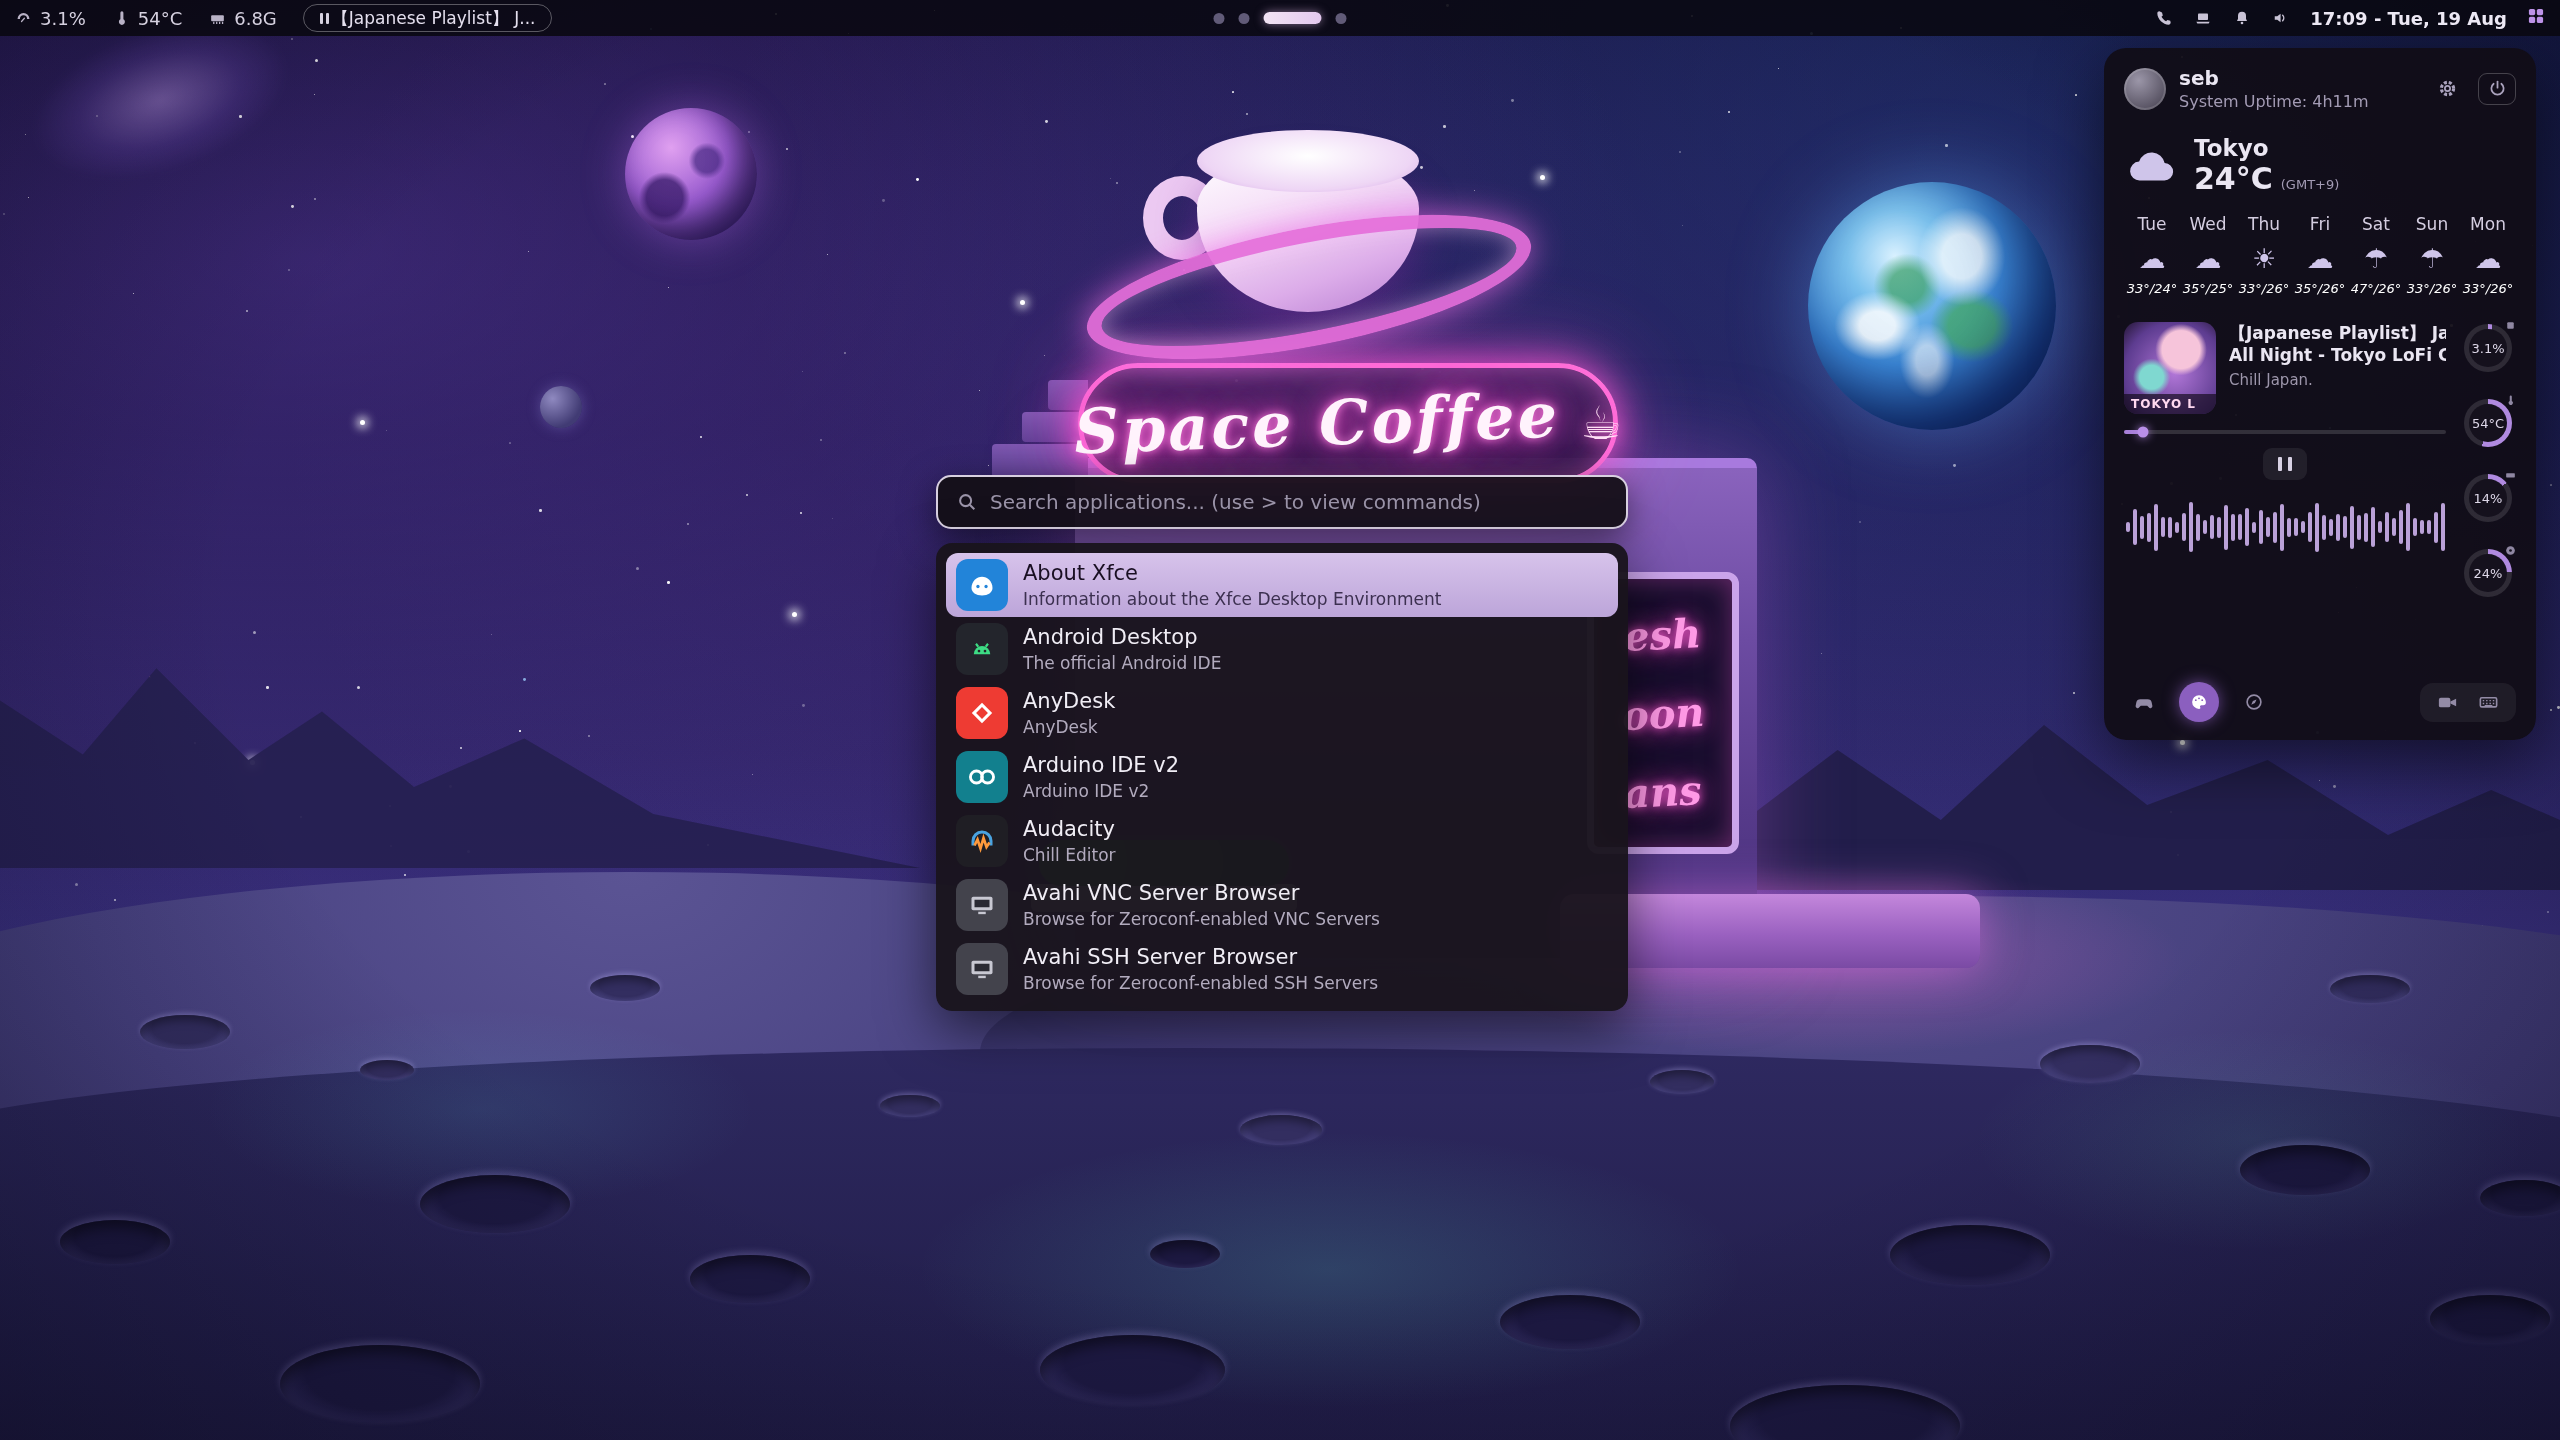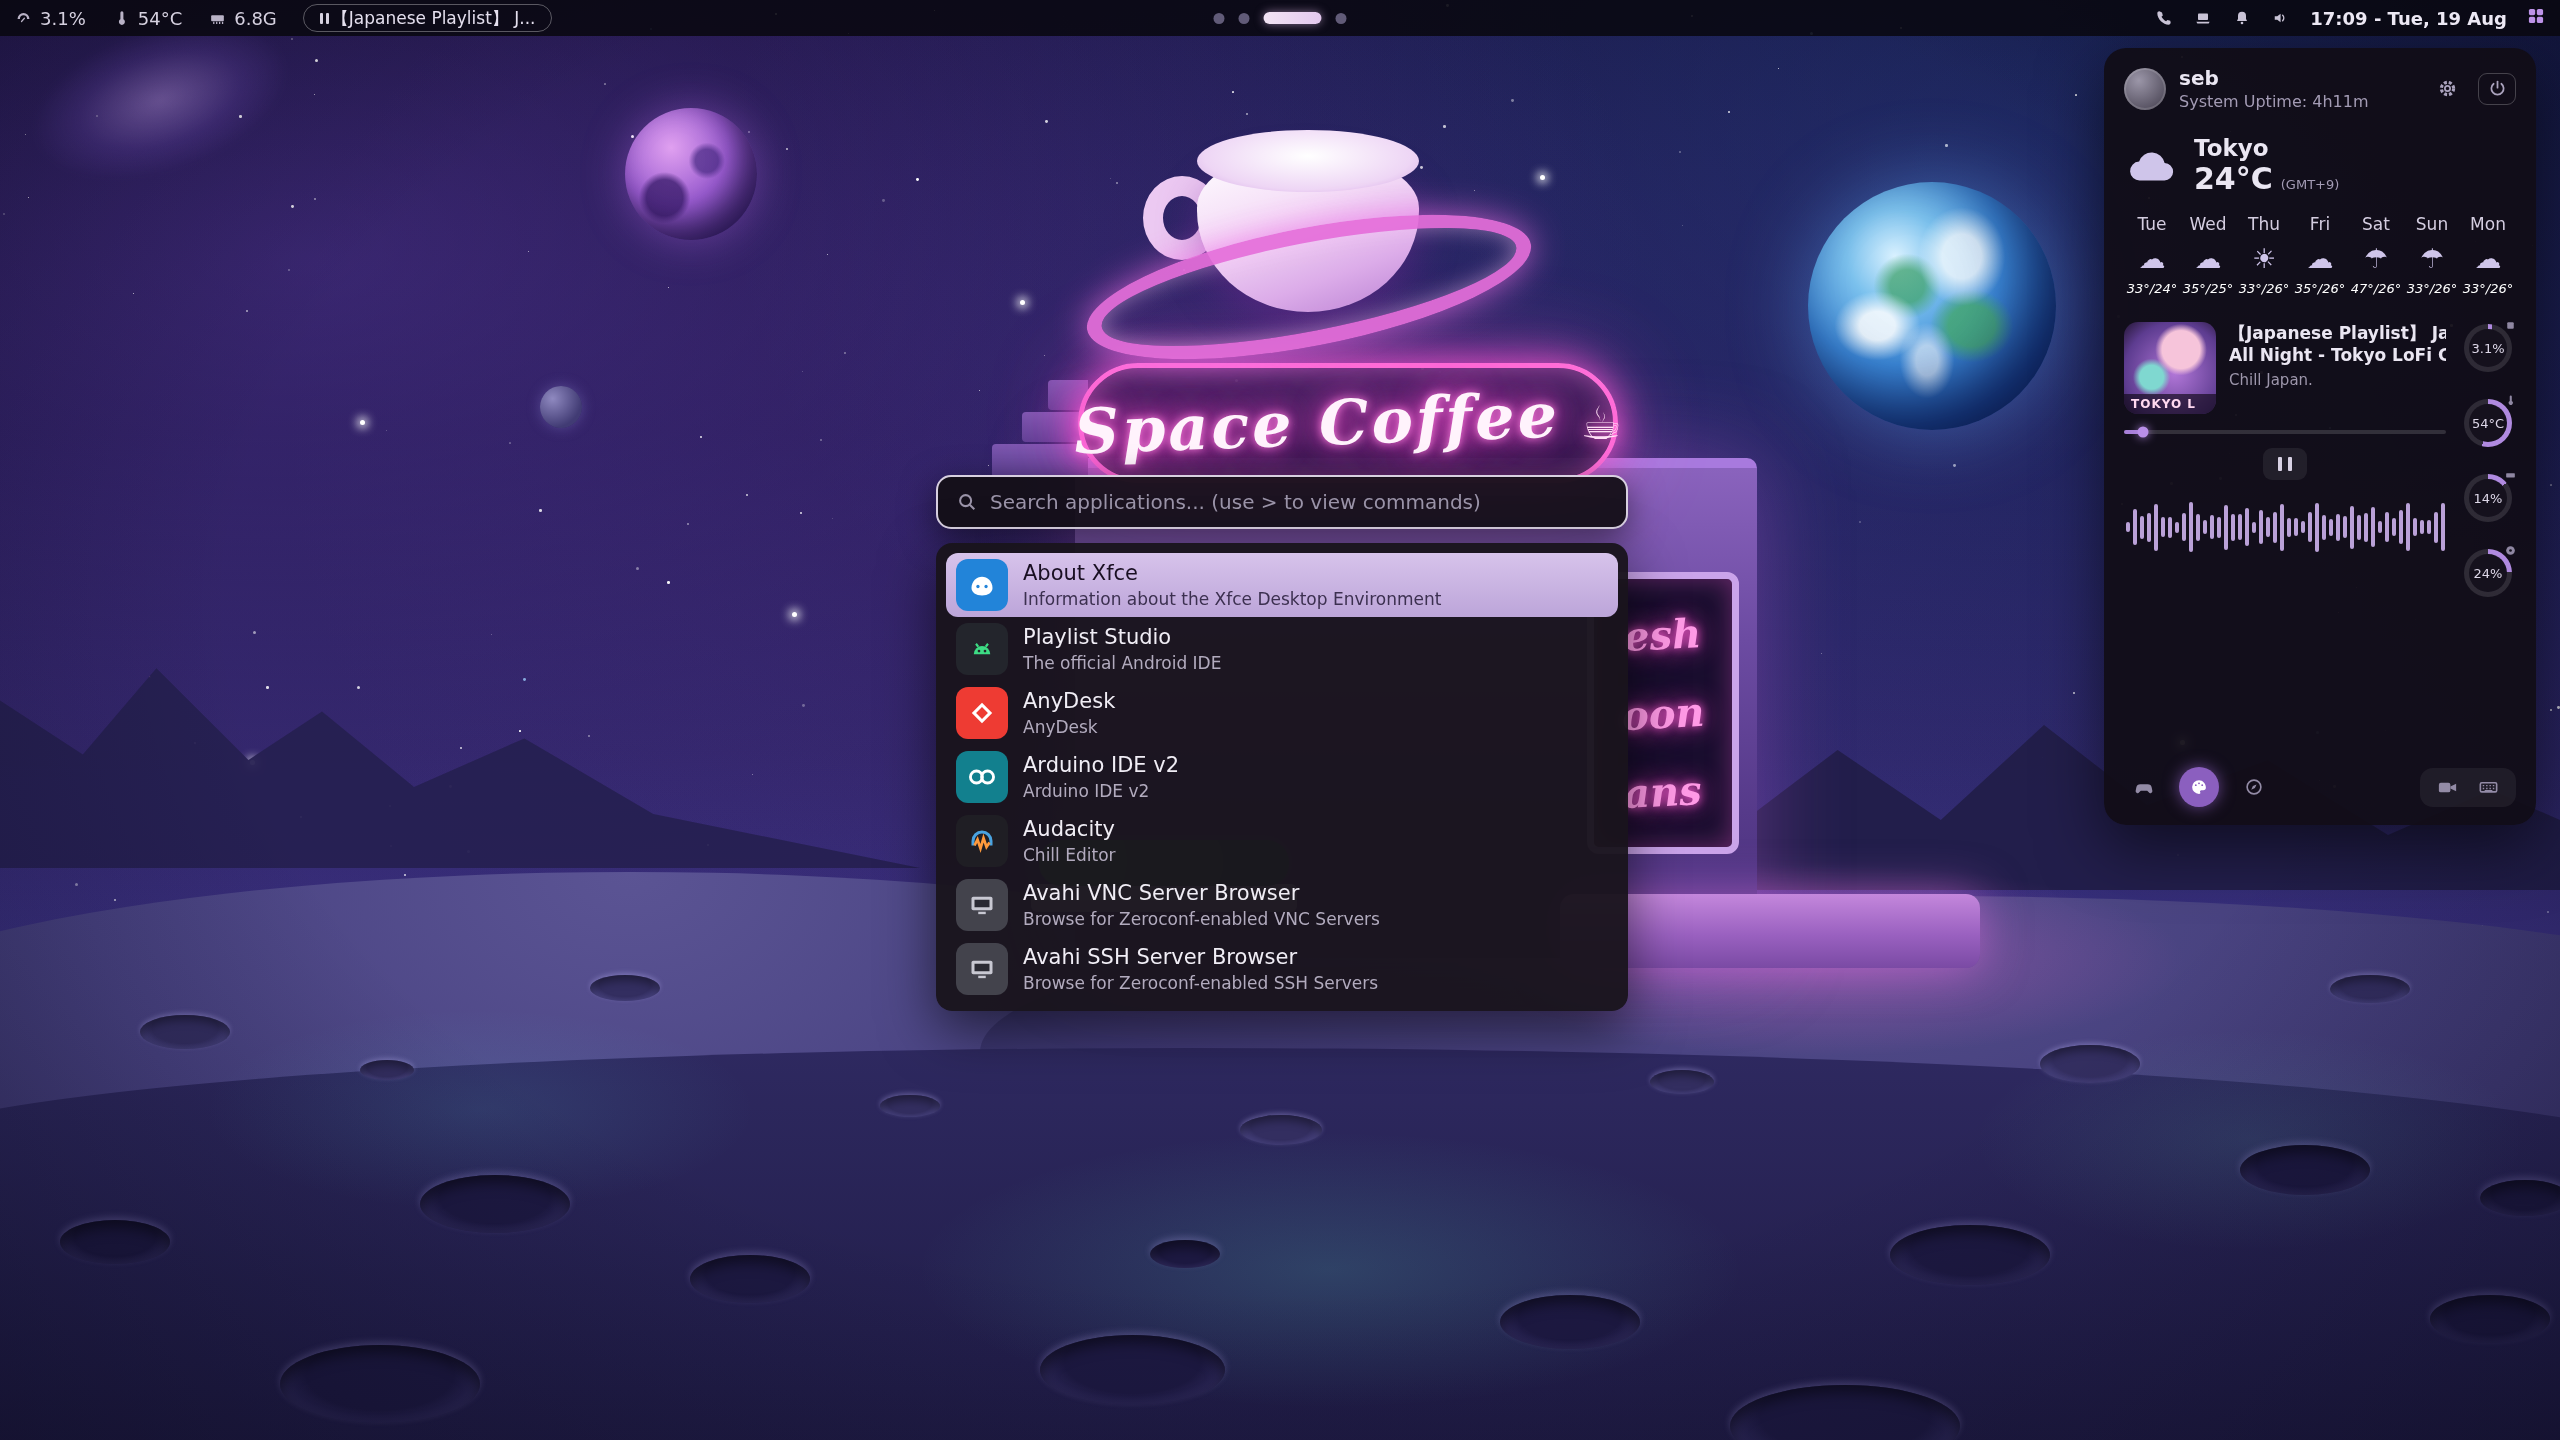--- a/index.html
+++ b/index.html
@@ -155,21 +155,21 @@
   .itext { min-width:0; }
   .ititle { font-size:21px; font-weight:400; color:#f0edf5; line-height:1.15; white-space:nowrap; }
   .isub { font-size:17px; color:#b2abbe; margin-top:3px; white-space:nowrap; }
   .item.selected .ititle { color:#190f22; }
   .item.selected .isub { color:#3c3050; }
   .ic-xfce { background:#2284d9; } .ic-android { background:#23252c; }
   .ic-anydesk { background:#ee3b33; } .ic-arduino { background:#12808e; }
   .ic-audacity { background:#1f1e24; } .ic-avahi { background:#43434c; }
 
   
-  .panel { position:absolute; right:24px; top:48px; width:432px; height:777px; z-index:45;
+  .panel { position:absolute; right:24px; top:48px; width:432px; height:692px; z-index:45;
     background:rgba(17,13,22,.94); border-radius:22px; padding:18px 20px;
     color:#eae6f2; box-shadow:0 22px 64px rgba(0,0,0,.55); display:flex; flex-direction:column; }
   .p-header { display:flex; align-items:center; gap:13px; }
   .avatar { width:42px; height:42px; border-radius:50%; flex:none;
     background:radial-gradient(circle at 35% 30%, #9b96a8, #5b5666 70%, #38343f);
     box-shadow:inset 0 0 0 2px rgba(255,255,255,.15); }
   .p-name { font-size:20px; font-weight:700; }
   .p-uptime { font-size:16px; color:#a39bb4; margin-top:2px; }
   .p-hbtns { margin-left:auto; display:flex; align-items:center; gap:12px; }
   .hbtn { width:38px; height:32px; border-radius:9px; display:flex; align-items:center; justify-content:center;
@@ -571,21 +571,21 @@
       <div class="item">
         <div class="appicon ic-android">
           <svg viewBox="0 0 24 24">
               <path d="M6.5 15.5a5.5 5.5 0 0 1 11 0z" fill="#3ddc84"></path>
               <path d="M8 8.5l1.5 2M16 8.5l-1.5 2" stroke="#3ddc84" stroke-width="1.4"></path>
               <circle cx="10" cy="13.4" r=".9" fill="#23252c"></circle>
               <circle cx="14" cy="13.4" r=".9" fill="#23252c"></circle>
             </svg>
         </div>
         <div class="itext">
-          <div class="ititle">Playlist Studio</div>
+          <div class="ititle">Android Desktop</div>
           <div class="isub">The official Android IDE</div>
         </div>
       </div>
 
       <div class="item">
         <div class="appicon ic-anydesk">
           <svg viewBox="0 0 24 24">
               <rect x="8.2" y="8.2" width="7.6" height="7.6" transform="rotate(45 12 12)" fill="none" stroke="#fff" stroke-width="2"></rect>
             </svg>
         </div>

